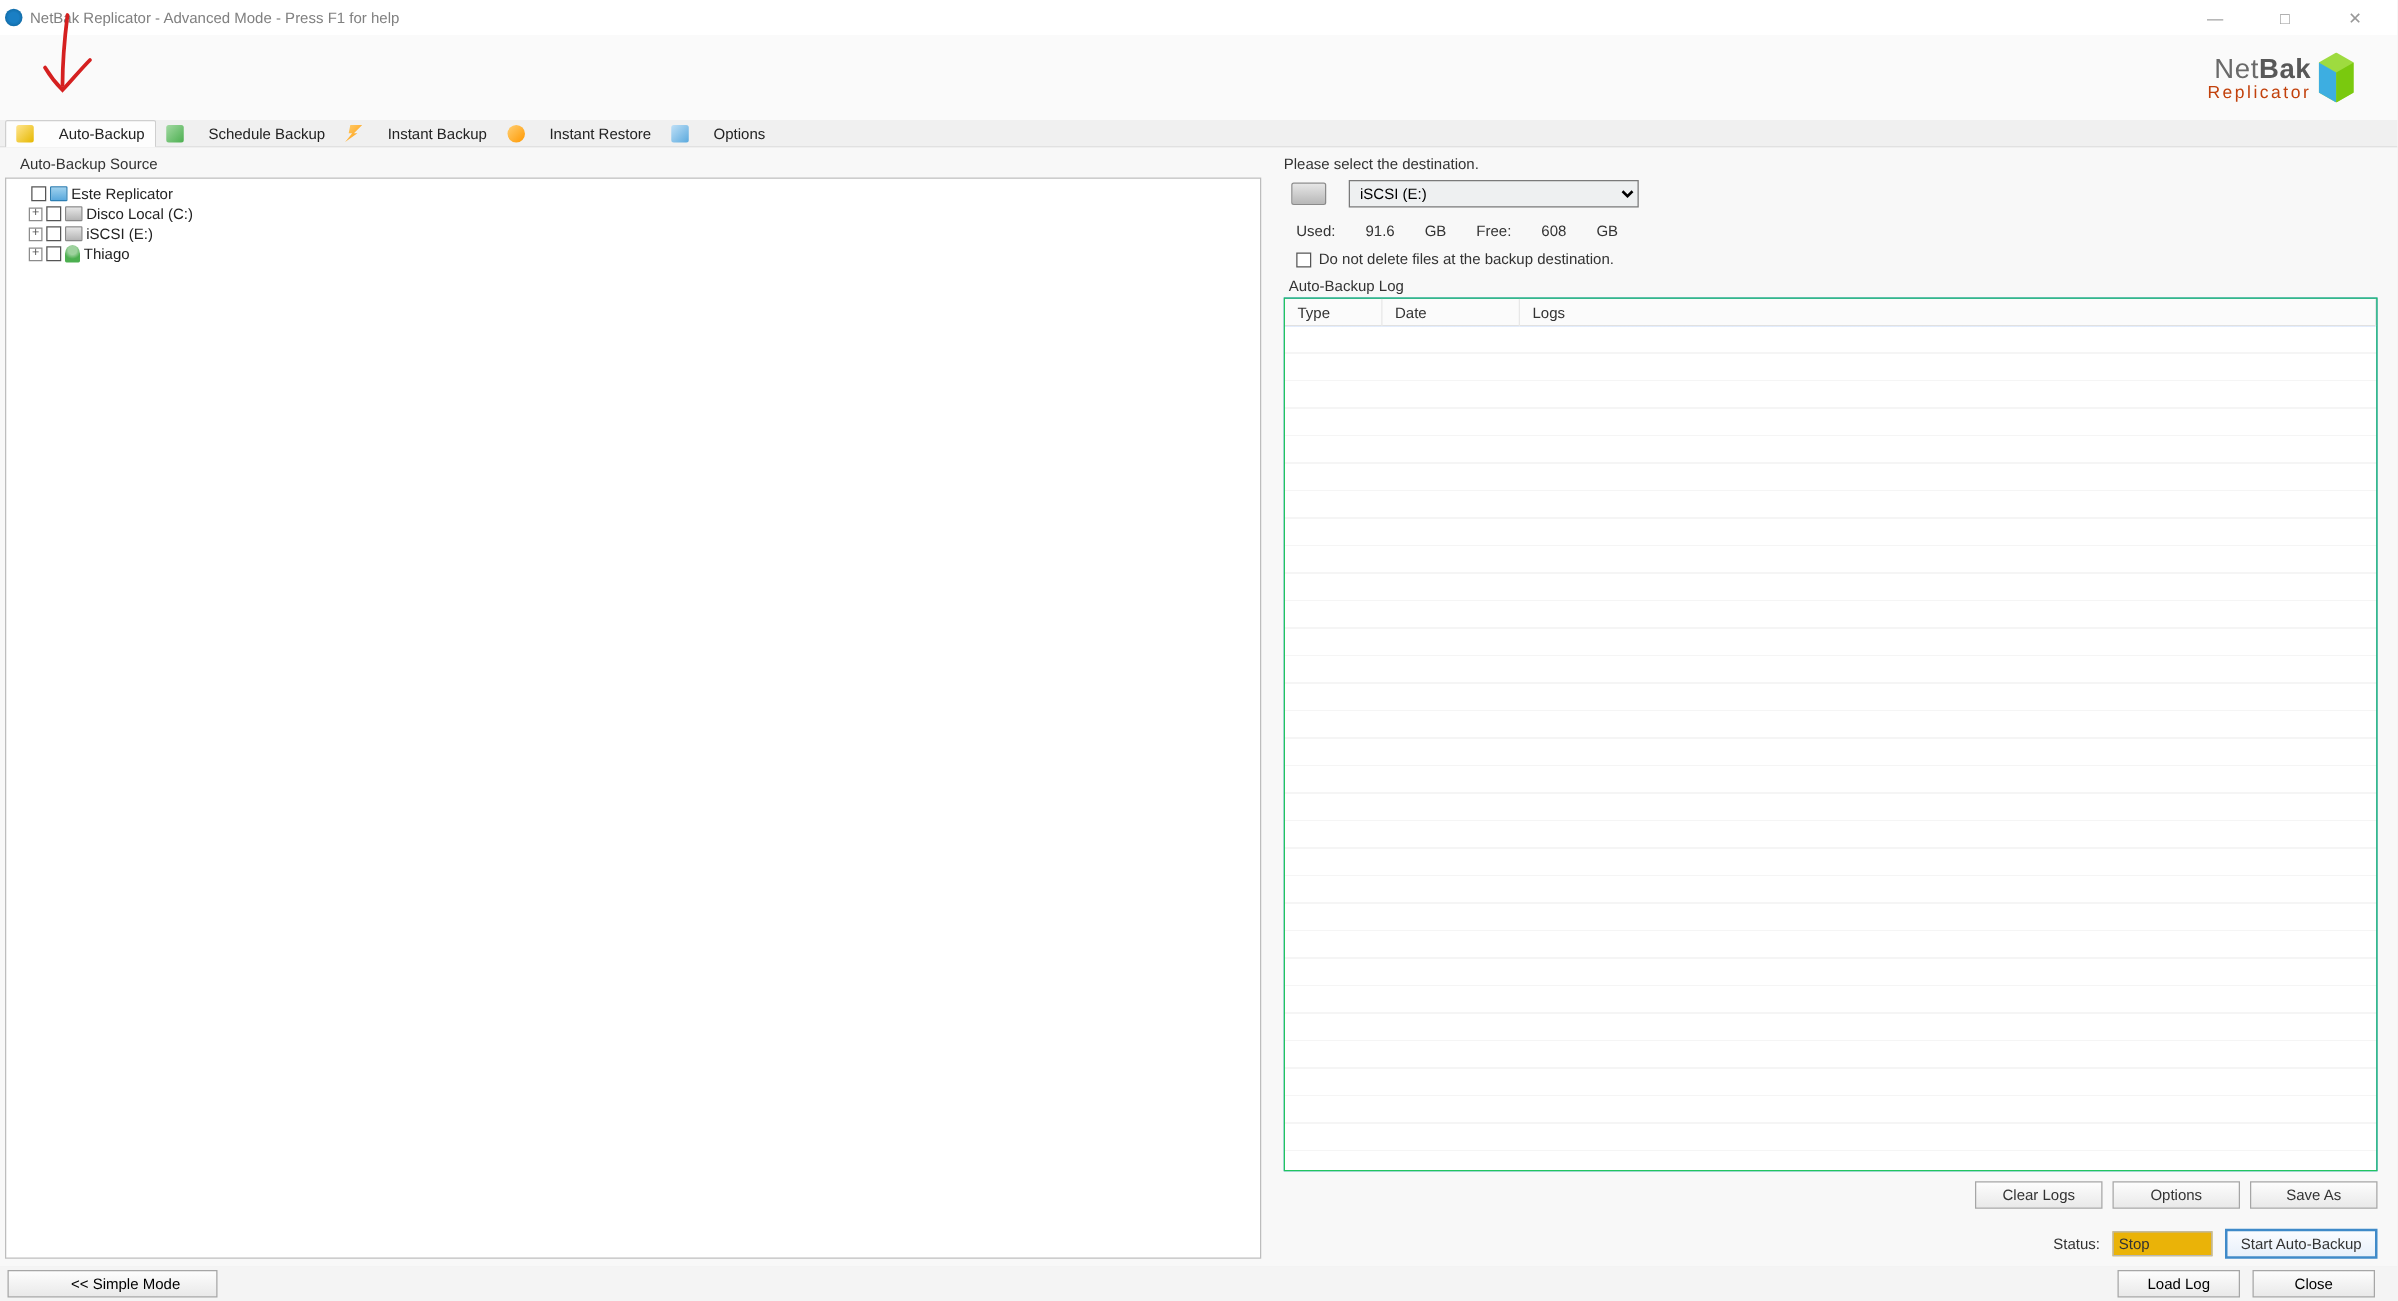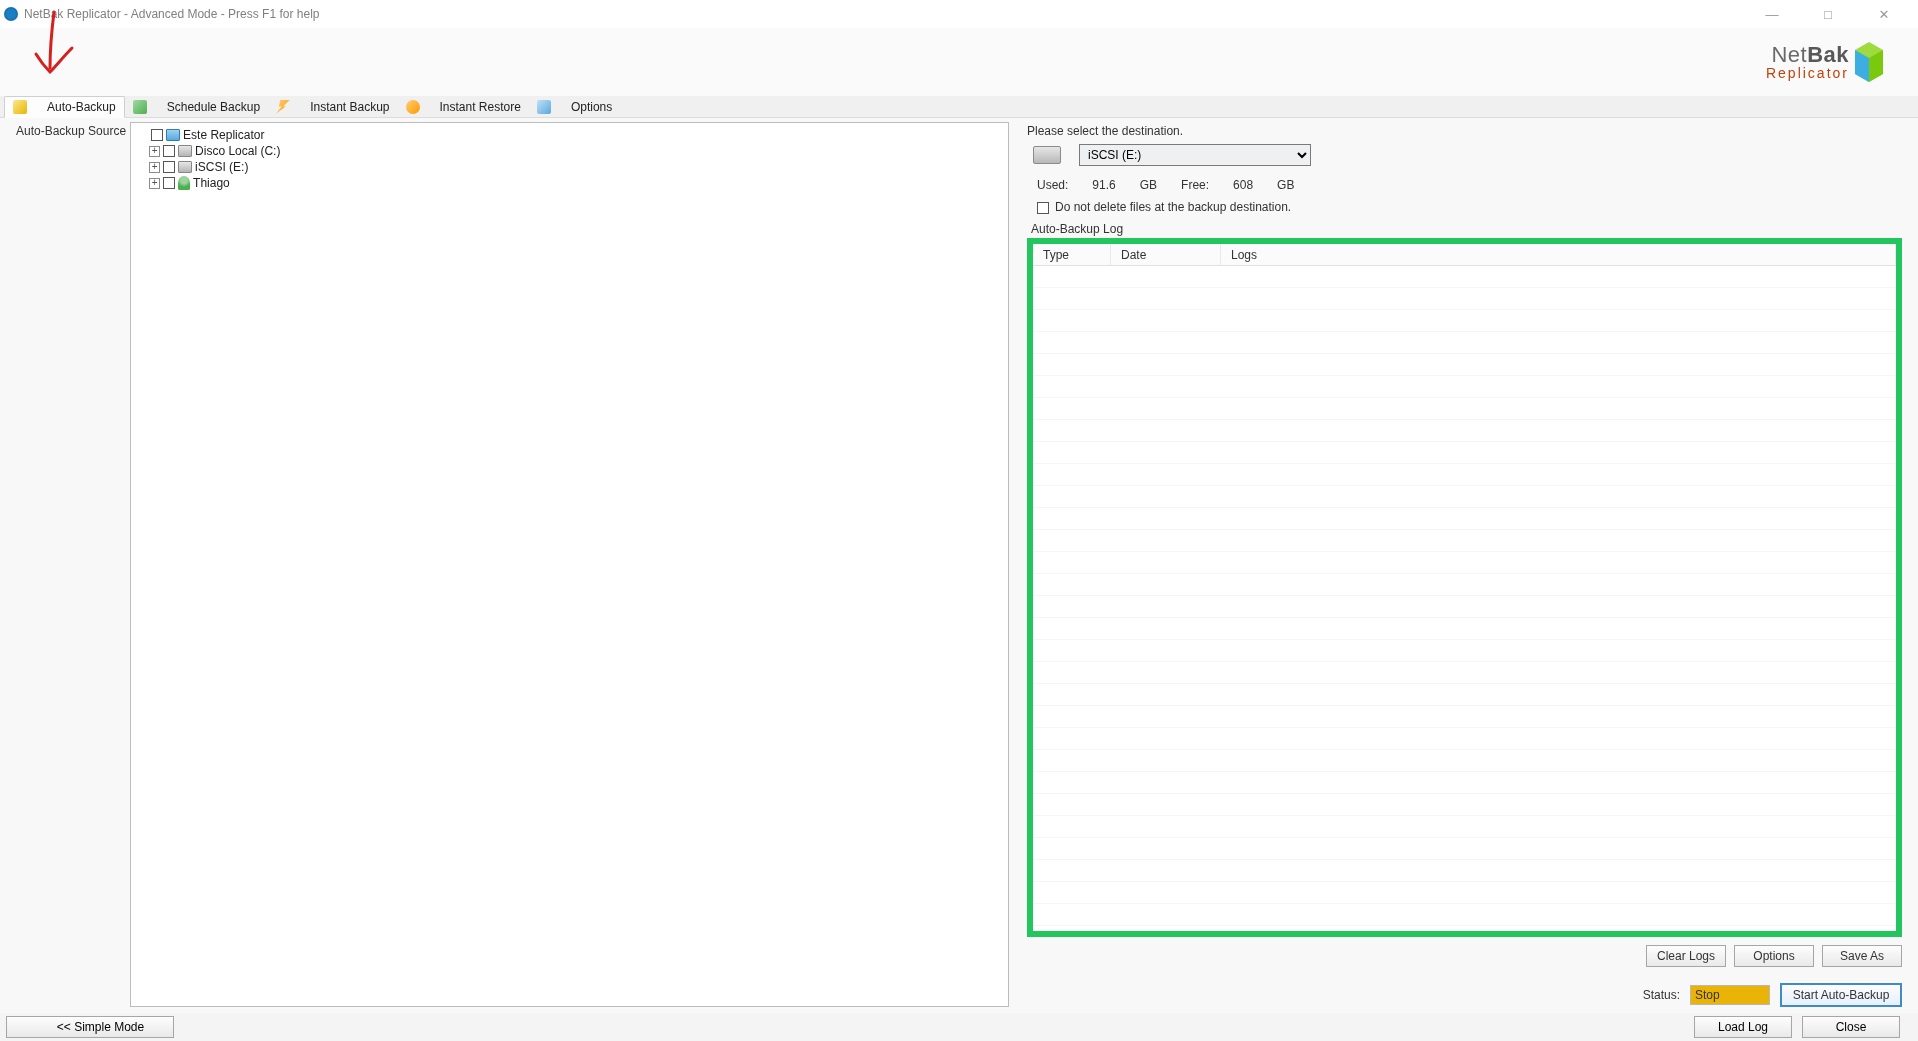--- a/index.html
+++ b/index.html
@@ -24,47 +24,47 @@
   .tool-tab.active { background:#fdfdfd; border:1px solid #cfcfcf; border-bottom:1px solid #fdfdfd; border-radius:2px 2px 0 0; margin-bottom:-1px; }
   .tool-ico { width:14px; height:14px; display:inline-block; }
   .ico-auto { background:linear-gradient(135deg,#ffe58f,#e6b800); border-radius:2px; }
   .ico-sched { background:linear-gradient(135deg,#a2d9a2,#4caf50); border-radius:2px; }
   .ico-flash { background:linear-gradient(135deg,#ffcf73,#ff9800); clip-path:polygon(30% 0,100% 0,50% 50%,70% 50%,0 100%,40% 50%,20% 50%); }
   .ico-restore { background:linear-gradient(135deg,#ffcf73,#ff9800); border-radius:50%; }
   .ico-opts { background:linear-gradient(135deg,#bfe0f7,#5aa9dd); border-radius:2px; }
 
   .main { display:flex; height: calc(1041px - 28px - 68px - 22px - 28px); background:#f8f8f8; }
   
-  .left { width:1005px; margin:4px 8px 6px 4px; display:flex; flex-direction:row; }
+  .left { width:1005px; margin:4px 8px 6px 4px; display:flex; flex-direction:column; }
   .box-title { font-size:12px; color:#333; padding:2px 4px 4px 12px; }
   .tree-box { flex:1; background:#fff; border:1px solid #bdbdbd; padding:4px 6px; font-size:12px; color:#222; overflow:auto; }
   .tree-row { display:flex; align-items:center; gap:3px; height:16px; white-space:nowrap; }
   .expander { width:11px; height:11px; border:1px solid #8c8c8c; display:flex; align-items:center; justify-content:center; font-size:10px; line-height:1; color:#555; background:#fff; }
   .expander.blank { border:none; background:transparent; }
   .chk { width:12px; height:12px; border:1px solid #555; background:#fff; }
   .ico-computer { width:14px; height:12px; background:linear-gradient(#9ed1ee,#5aa9dd); border:1px solid #2d7fb3; border-radius:1px; }
   .ico-disk { width:14px; height:12px; background:linear-gradient(#e6e6e6,#b5b5b5); border:1px solid #888; border-radius:1px; }
   .ico-user { width:12px; height:14px; background:radial-gradient(circle at 50% 30%, #9ed29e 30%, #4caf50 60%); border-radius:50% 50% 10% 10%; }
   .indent1 { margin-left:12px; }
 
   .right { flex:1; padding:6px 16px 6px 10px; font-size:12px; color:#333; display:flex; flex-direction:column; }
   .dest-row { display:flex; align-items:center; gap:18px; margin-top:6px; margin-bottom:6px; padding-left:6px; }
   .ico-drive { width:28px; height:18px; background:linear-gradient(#e6e6e6,#b8b8b8); border:1px solid #8a8a8a; border-radius:2px; }
   .dest-select { width:232px; height:22px; border:1px solid #7a7a7a; background:#eef0f1; font-size:12px; padding:0 4px; }
   .stats { display:flex; gap:24px; padding-left:10px; margin-top:6px; }
   .stats span { display:inline-block; }
   .chk-row { display:flex; align-items:flex-end; gap:6px; padding-left:10px; margin-top:8px; }
   .log-title { margin-top:8px; padding-left:4px; }
-  .log-grid { flex:1; border:6px solid #22c55e; background:#3b82f6; margin-top:2px; display:flex; flex-direction:column; overflow:hidden; }
+  .log-grid { flex:1; border:1px solid #22c55e; background:#3b82f6; margin-top:2px; display:flex; flex-direction:column; overflow:hidden; }
   .log-head { display:flex; background:#fbfbfb; border-bottom:1px solid #e1e1e1; height:22px; align-items:center; }
   .log-head div { padding-left:10px; height:22px; line-height:22px; border-right:1px solid #e8e8e8; font-size:12px; color:#333; }
   .col-type{ width:78px; } .col-date{ width:110px; } .col-logs{ flex:1; }
   .log-body { flex:1; background: repeating-linear-gradient(#fff,#fff 21px,#f5f5f5 21px,#f5f5f5 22px); }
   .btn-row { display:flex; gap:8px; justify-content:flex-end; margin-top:8px; }
-  .btn { width:80px; height:22px; background:linear-gradient(#fdfdfd,#e9e9e9); border:1px solid #a6a6a6; font-size:12px; display:flex; align-items:center; justify-content:center; }
+  .btn { width:102px; height:22px; background:linear-gradient(#fdfdfd,#e9e9e9); border:1px solid #a6a6a6; font-size:12px; display:flex; align-items:center; justify-content:center; }
   .status-row { display:flex; align-items:center; justify-content:flex-end; gap:10px; margin-top:16px; }
   .status-box { width:80px; height:20px; border:1px solid #b8b8b8; padding:1px 4px; background:#eab308; display:flex; align-items:center; font-size:12px; }
   .btn-start { width:122px; height:24px; border:2px solid #3f8ac9; background:linear-gradient(#fbfcff,#e7f0fa); display:flex; align-items:center; justify-content:center; font-size:12px; }
 
   .footer { height:28px; display:flex; align-items:center; padding:0 18px 0 6px; background:#f4f4f4; }
   .btn-wide { width:168px; height:22px; background:linear-gradient(#fdfdfd,#e9e9e9); border:1px solid #a6a6a6; font-size:12px; display:flex; align-items:center; justify-content:center;padding-left:21px; }
   .spacer { flex:1; }
 
   .annotation-arrow { position:absolute; top:10px; left:30px; pointer-events:none; }
 </style>

